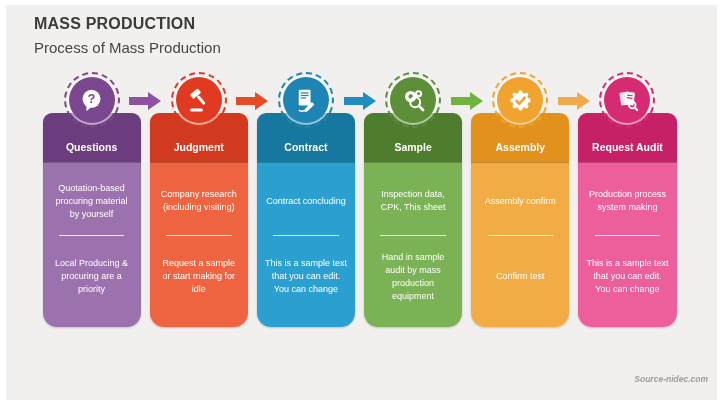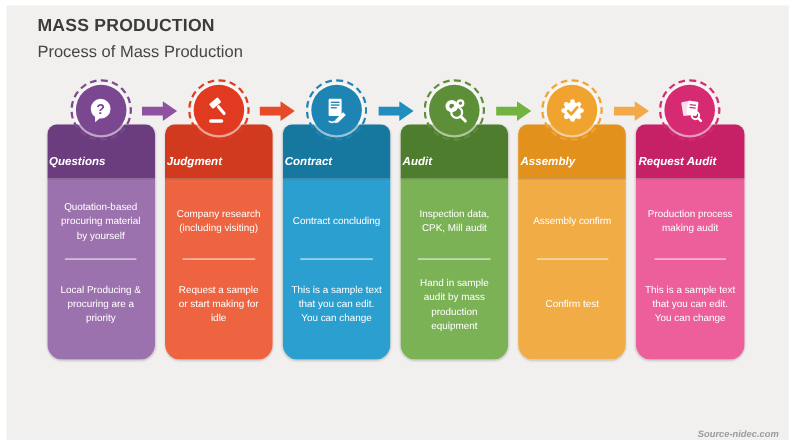--- a/index.html
+++ b/index.html
@@ -28,39 +28,38 @@
   }
   .circle svg { display:block; }
 
   .card {
     align-self:stretch; height:214px; border-radius:9px 9px 14px 14px;
     overflow:hidden; display:flex; flex-direction:column;
     box-shadow:0 1px 2px rgba(0,0,0,.18);
   }
   .card-header {
     background:var(--dark); flex:0 0 49px;
-    display:flex; align-items:flex-end; 
+    display:flex; align-items:flex-end; justify-content:center;
     padding:0 2px 9px;
-    font-style:italic;
   }
   .card-title { color:#fff; font-weight:bold; font-size:10.5px; text-align:center; }
   .card-body {
     background:var(--light); flex:1; display:flex; flex-direction:column;
     border-top:1px solid rgba(0,0,0,.22); padding:8px 6px 12px;
   }
   .para { color:#fff; font-size:9px; line-height:1.45; text-align:center; display:flex; align-items:center; justify-content:center; padding:0 2px; }
   .para-1 { flex:1; }
   .para-2 { flex:1.25; }
   .body-divider { flex:0 0 1px; width:76%; margin:3px auto; background:rgba(255,255,255,.85); }
 
   .arrow-slot { width:0; position:relative; z-index:3; }
   .arrow-svg { position:absolute; top:20px; left:-16px; }
 
   .source-note {
-    position:absolute; right:9px; bottom:1px;
+    position:absolute; right:9px; bottom:16px;
     font-size:8.5px; font-style:italic; font-weight:bold; color:#9b9b9b;margin-left:47px;
   }
 </style>
 </head>
 <body>
 
 <div class="slide">
 
   <div class="title-block">
     <div class="main-title">MASS PRODUCTION</div>
@@ -166,24 +165,24 @@
             <circle cx="9.5" cy="8.5" r="2" style="fill:var(--circle)"></circle>
             <circle cx="16.5" cy="6" r="3.2" fill="#fff"></circle>
             <circle cx="16.5" cy="6" r="1.3" style="fill:var(--circle)"></circle>
             <circle cx="13.5" cy="13.5" r="4.4" fill="none" stroke="#fff" stroke-width="1.8"></circle>
             <line x1="16.8" y1="16.8" x2="20.5" y2="20.5" stroke="#fff" stroke-width="2.4" stroke-linecap="round"></line>
           </svg>
         </div>
       </div>
       <div class="card">
         <div class="card-header">
-          <span class="card-title">Audit</span>
-        </div>
-        <div class="card-body">
-          <div class="para para-1">Inspection data, CPK, Mill audit</div>
+          <span class="card-title">Sample</span>
+        </div>
+        <div class="card-body">
+          <div class="para para-1">Inspection data, CPK, This sheet</div>
           <div class="body-divider"></div>
           <div class="para para-2">Hand in sample audit by mass production equipment</div>
         </div>
       </div>
     </div>
 
     <div class="arrow-slot" style="--arrow: #72b23e;">
       <svg class="arrow-svg" width="32" height="18" viewBox="0 0 32 18">
         <polygon points="0,5 19,5 19,0 32,9 19,18 19,13 0,13" style="fill:var(--arrow)"></polygon>
       </svg>
@@ -237,21 +236,21 @@
             <circle cx="16.2" cy="16" r="3" fill="none" stroke="#fff" stroke-width="1.6"></circle>
             <line x1="18.4" y1="18.2" x2="20.6" y2="20.4" stroke="#fff" stroke-width="2" stroke-linecap="round"></line>
           </svg>
         </div>
       </div>
       <div class="card">
         <div class="card-header">
           <span class="card-title">Request Audit</span>
         </div>
         <div class="card-body">
-          <div class="para para-1">Production process making audit</div>
+          <div class="para para-1">Production process system making</div>
           <div class="body-divider"></div>
           <div class="para para-2">This is a sample text that you can edit. You can change</div>
         </div>
       </div>
     </div>
 
   </div>
 
   <div class="source-note">Source-nidec.com</div>
 </div>

